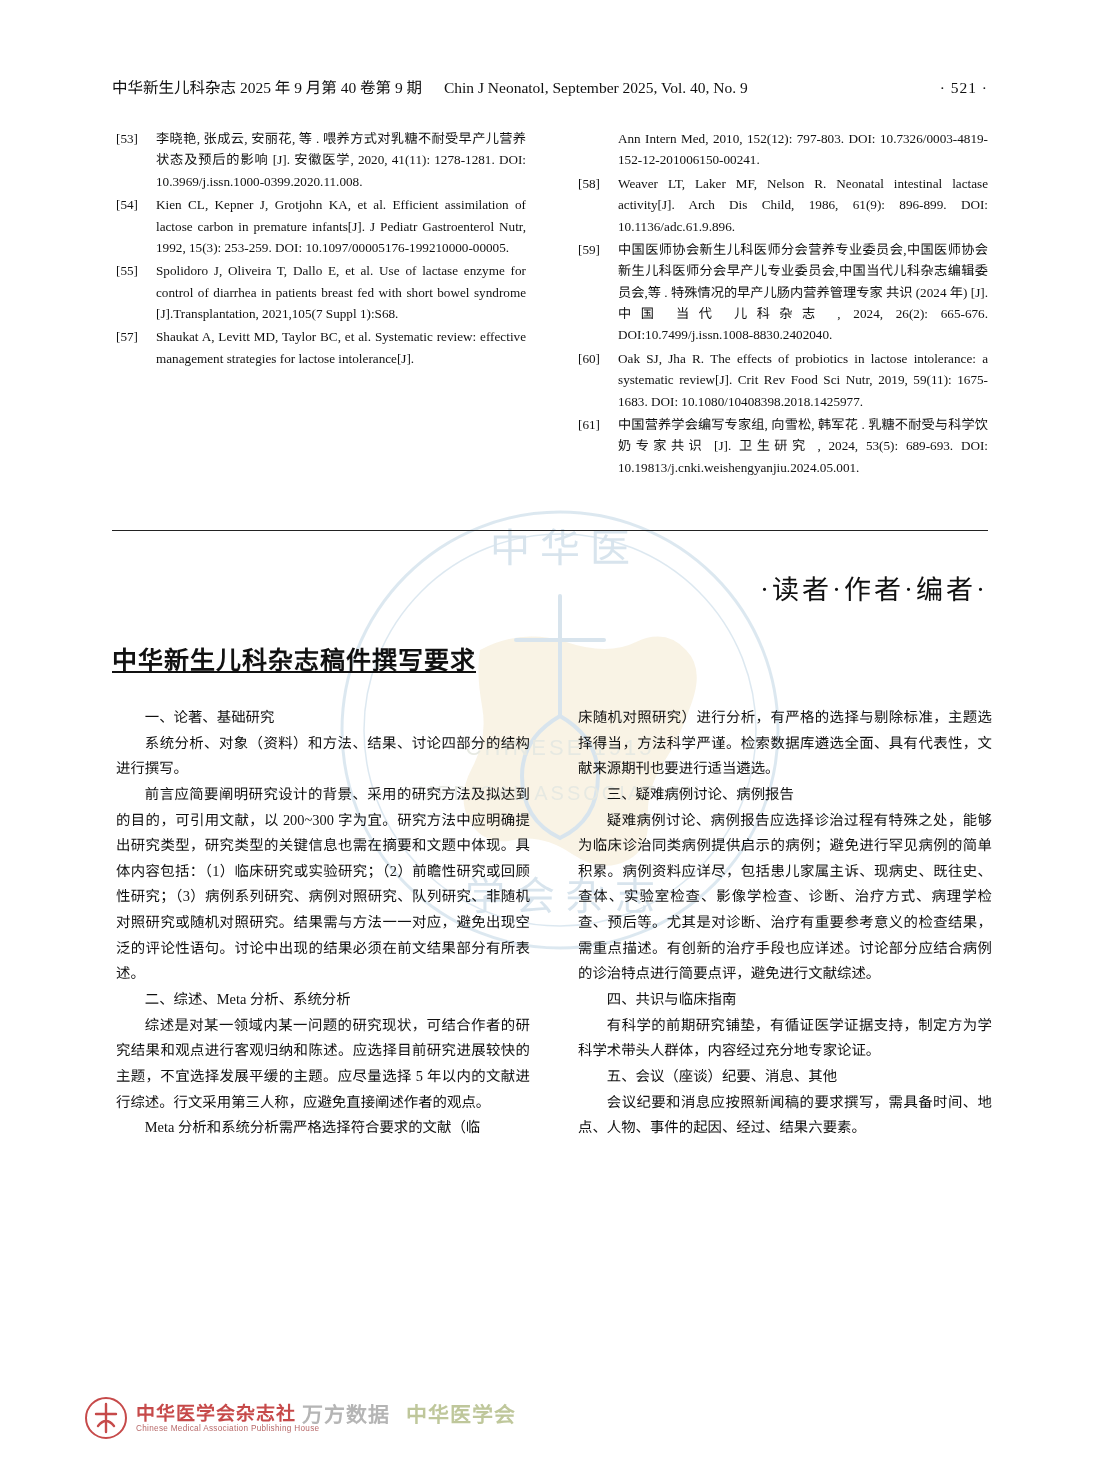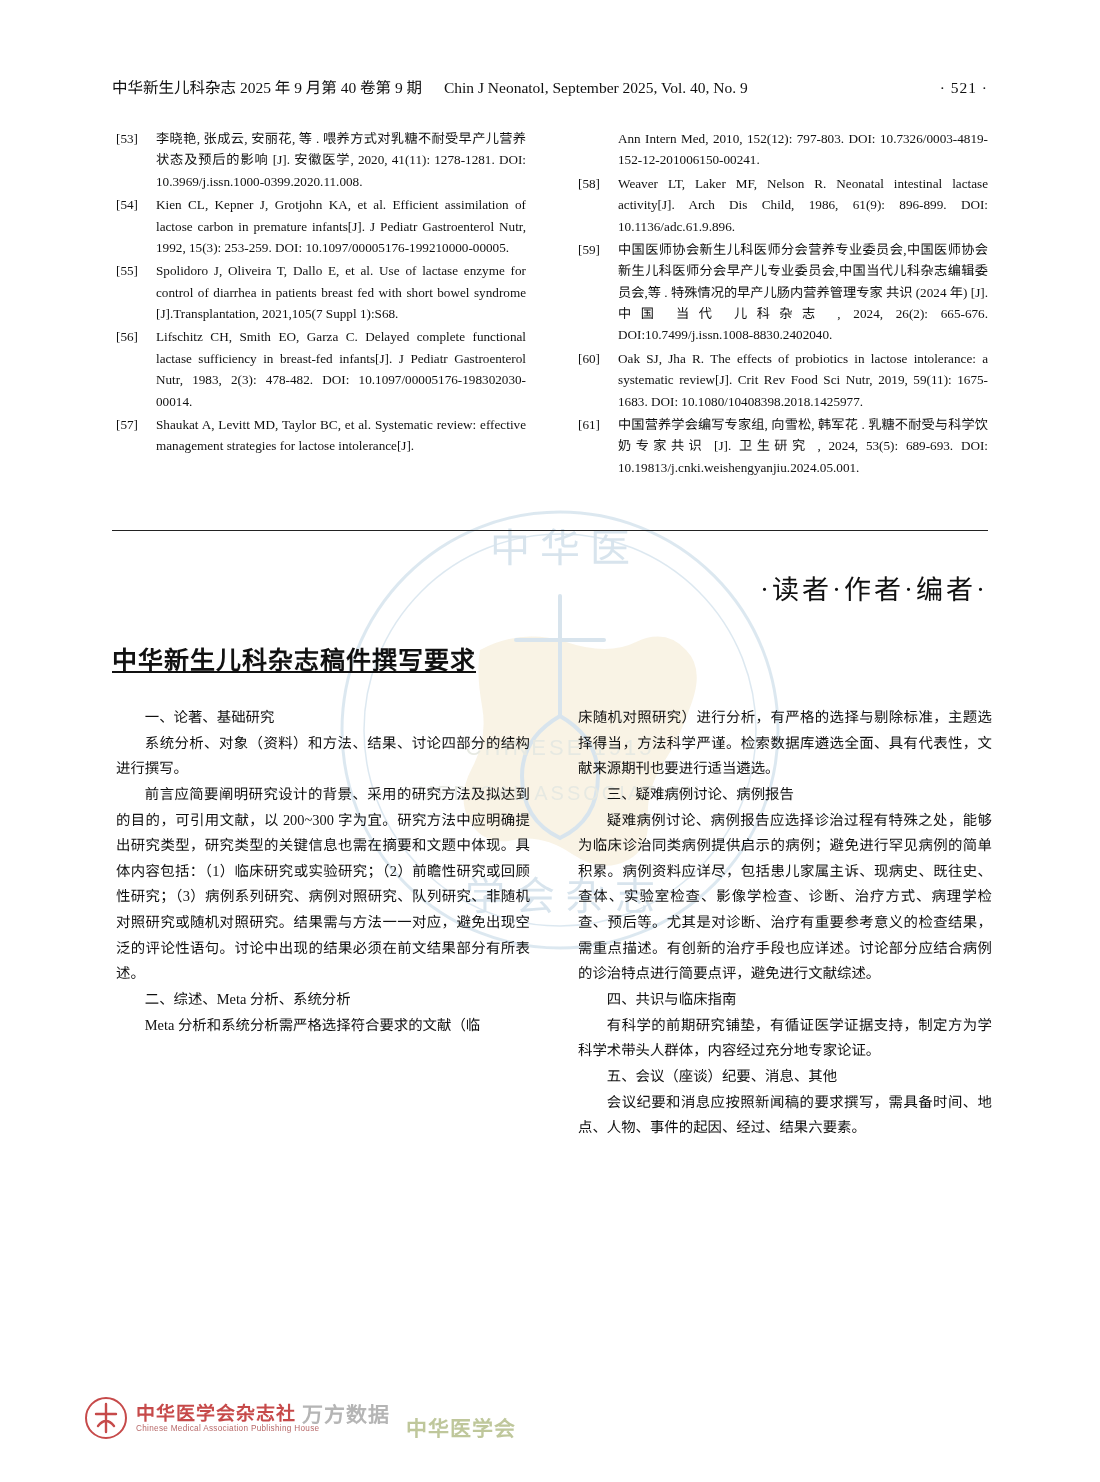--- a/index.html
+++ b/index.html
@@ -209,21 +209,20 @@
   }
   .footer-brand3 {
     position: absolute;
     left: 322px;
     top: 6px;
     font-size: 21px;
     font-weight: bold;
     color: #8a9a4a;
     letter-spacing: 1px;
     opacity: .6;
-    margin-top: 14px;
   }
 </style>
 </head>
 <body>
 
 <div class="page">
 
   <div class="watermark">
     <svg class="wm-inner" viewBox="0 0 460 460" xmlns="http://www.w3.org/2000/svg">
       <circle cx="230" cy="230" r="218" fill="none" stroke="#8fb4cf" stroke-width="3"></circle>
@@ -257,24 +256,20 @@
       </div>
       <div class="ref">
         <span class="ref-num">[54]</span>
         <span class="ref-body">Kien CL, Kepner J, Grotjohn KA, et al. Efficient assimilation of lactose carbon in premature infants[J]. J Pediatr Gastroenterol Nutr, 1992, 15(3): 253-259. DOI: 10.1097/00005176-199210000-00005.</span>
       </div>
       <div class="ref">
         <span class="ref-num">[55]</span>
         <span class="ref-body">Spolidoro J, Oliveira T, Dallo E, et al. Use of lactase enzyme for control of diarrhea in patients breast fed with short bowel syndrome [J].Transplantation, 2021,105(7 Suppl 1):S68.</span>
       </div>
       <div class="ref">
-        <span class="ref-num">[56]</span>
-        <span class="ref-body">Lifschitz CH, Smith EO, Garza C. Delayed complete functional lactase sufficiency in breast-fed infants[J]. J Pediatr Gastroenterol Nutr, 1983, 2(3): 478-482. DOI: 10.1097/00005176-198302030-00014.</span>
-      </div>
-      <div class="ref">
         <span class="ref-num">[57]</span>
         <span class="ref-body">Shaukat A, Levitt MD, Taylor BC, et al. Systematic review: effective management strategies for lactose intolerance[J].</span>
       </div>
     </div>
     <div class="refs-col">
       <div class="ref">
         <span class="ref-num"></span>
         <span class="ref-body">Ann Intern Med, 2010, 152(12): 797-803. DOI: 10.7326/0003-4819-152-12-201006150-00241.</span>
       </div>
       <div class="ref">
@@ -301,20 +296,21 @@
   <div class="section-marker">·读者·作者·编者·</div>
 
   <div class="article-title">中华新生儿科杂志稿件撰写要求</div>
 
   <div class="body-cols">
     <div class="body-col">
       <p class="para head">一、论著、基础研究</p>
       <p class="para indent">系统分析、对象（资料）和方法、结果、讨论四部分的结构进行撰写。</p>
       <p class="para indent">前言应简要阐明研究设计的背景、采用的研究方法及拟达到的目的，可引用文献，以 200~300 字为宜。研究方法中应明确提出研究类型，研究类型的关键信息也需在摘要和文题中体现。具体内容包括：（1）临床研究或实验研究；（2）前瞻性研究或回顾性研究；（3）病例系列研究、病例对照研究、队列研究、非随机对照研究或随机对照研究。结果需与方法一一对应，避免出现空泛的评论性语句。讨论中出现的结果必须在前文结果部分有所表述。</p>
       <p class="para head">二、综述、Meta 分析、系统分析</p>
+      <p class="para indent">综述是对某一领域内某一问题的研究现状，可结合作者的研究结果和观点进行客观归纳和陈述。应选择目前研究进展较快的主题，不宜选择发展平缓的主题。应尽量选择 5 年以内的文献进行综述。行文采用第三人称，应避免直接阐述作者的观点。</p>
       <p class="para indent">Meta 分析和系统分析需严格选择符合要求的文献（临</p>
     </div>
     <div class="body-col">
       <p class="para">床随机对照研究）进行分析，有严格的选择与剔除标准，主题选择得当，方法科学严谨。检索数据库遴选全面、具有代表性，文献来源期刊也要进行适当遴选。</p>
       <p class="para head">三、疑难病例讨论、病例报告</p>
       <p class="para indent">疑难病例讨论、病例报告应选择诊治过程有特殊之处，能够为临床诊治同类病例提供启示的病例；避免进行罕见病例的简单积累。病例资料应详尽，包括患儿家属主诉、现病史、既往史、查体、实验室检查、影像学检查、诊断、治疗方式、病理学检查、预后等。尤其是对诊断、治疗有重要参考意义的检查结果，需重点描述。有创新的治疗手段也应详述。讨论部分应结合病例的诊治特点进行简要点评，避免进行文献综述。</p>
       <p class="para head">四、共识与临床指南</p>
       <p class="para indent">有科学的前期研究铺垫，有循证医学证据支持，制定方为学科学术带头人群体，内容经过充分地专家论证。</p>
       <p class="para head">五、会议（座谈）纪要、消息、其他</p>
       <p class="para indent">会议纪要和消息应按照新闻稿的要求撰写，需具备时间、地点、人物、事件的起因、经过、结果六要素。</p>

